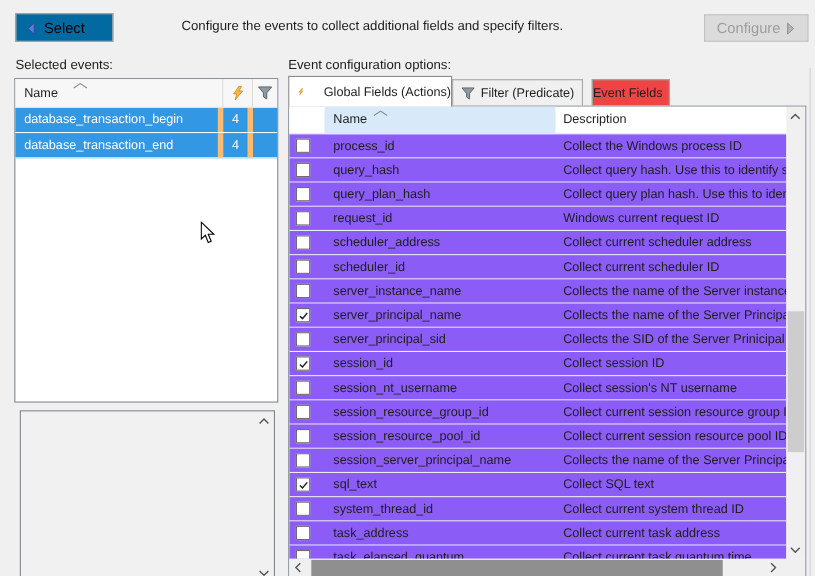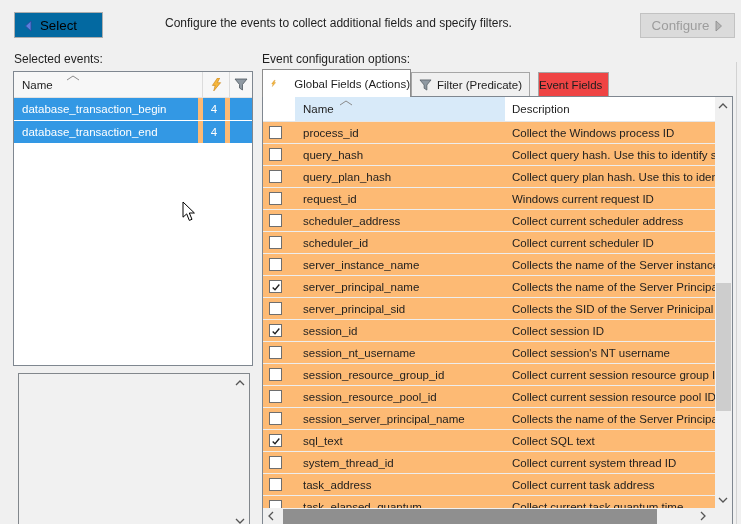--- a/index.html
+++ b/index.html
@@ -48,21 +48,21 @@
   
   .mtable{position:absolute;left:262px;top:96px;width:471px;height:430px;background:#fff;
           border:1px solid #7f8790;box-sizing:border-box;z-index:2}
   .mheader{position:absolute;left:0;top:0;width:452px;height:25px;display:flex;background:#fff;
            border-bottom:1px solid #e6e6e6;box-sizing:border-box}
   .mh-spacer{width:32px}
   .mh-name{width:210px;background:#d8eaf9;display:flex;align-items:center;padding-left:8px;
            box-sizing:border-box;font-size:11.5px}
   .mh-desc{flex:1;display:flex;align-items:center;padding-left:7px;font-size:11.5px}
   .mrows{position:absolute;left:0;top:25px;width:452px;height:386px;overflow:hidden}
-  .trow{display:flex;height:22px;border-bottom:1px solid #ededed;background:#fdba74;font-size:11.5px;box-sizing:border-box}
+  .trow{display:flex;height:22px;border-bottom:1px solid #ededed;background:#8b5cf6;font-size:11.5px;box-sizing:border-box}
   .cbcell{width:32px;display:flex;align-items:center;padding-left:6px;box-sizing:border-box}
   .cb{width:13px;height:13px;border:1px solid #6e6e6e;background:#fff;box-sizing:border-box;
       display:flex;align-items:center;justify-content:center}
   .cb svg{display:none}
   .cb.checked svg{display:block}
   .ncell{width:210px;padding:0 8px;box-sizing:border-box;display:flex;align-items:center;
          white-space:nowrap;overflow:hidden}
   .dcell{flex:1;padding:0 8px 0 7px;box-sizing:border-box;display:flex;align-items:center;
          white-space:nowrap;overflow:hidden}
 

